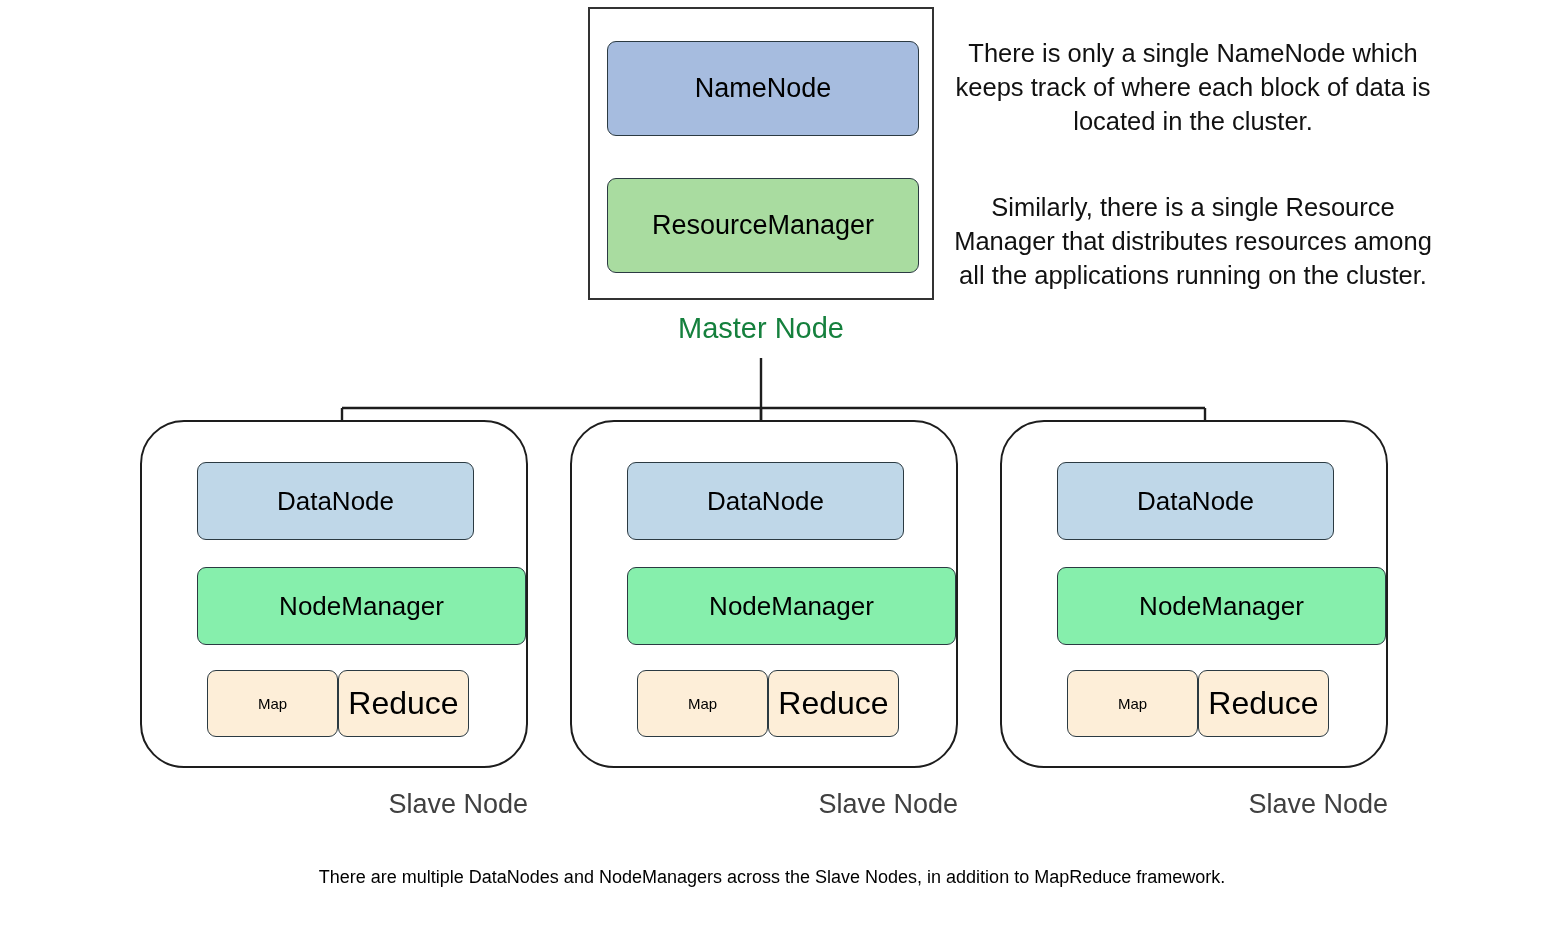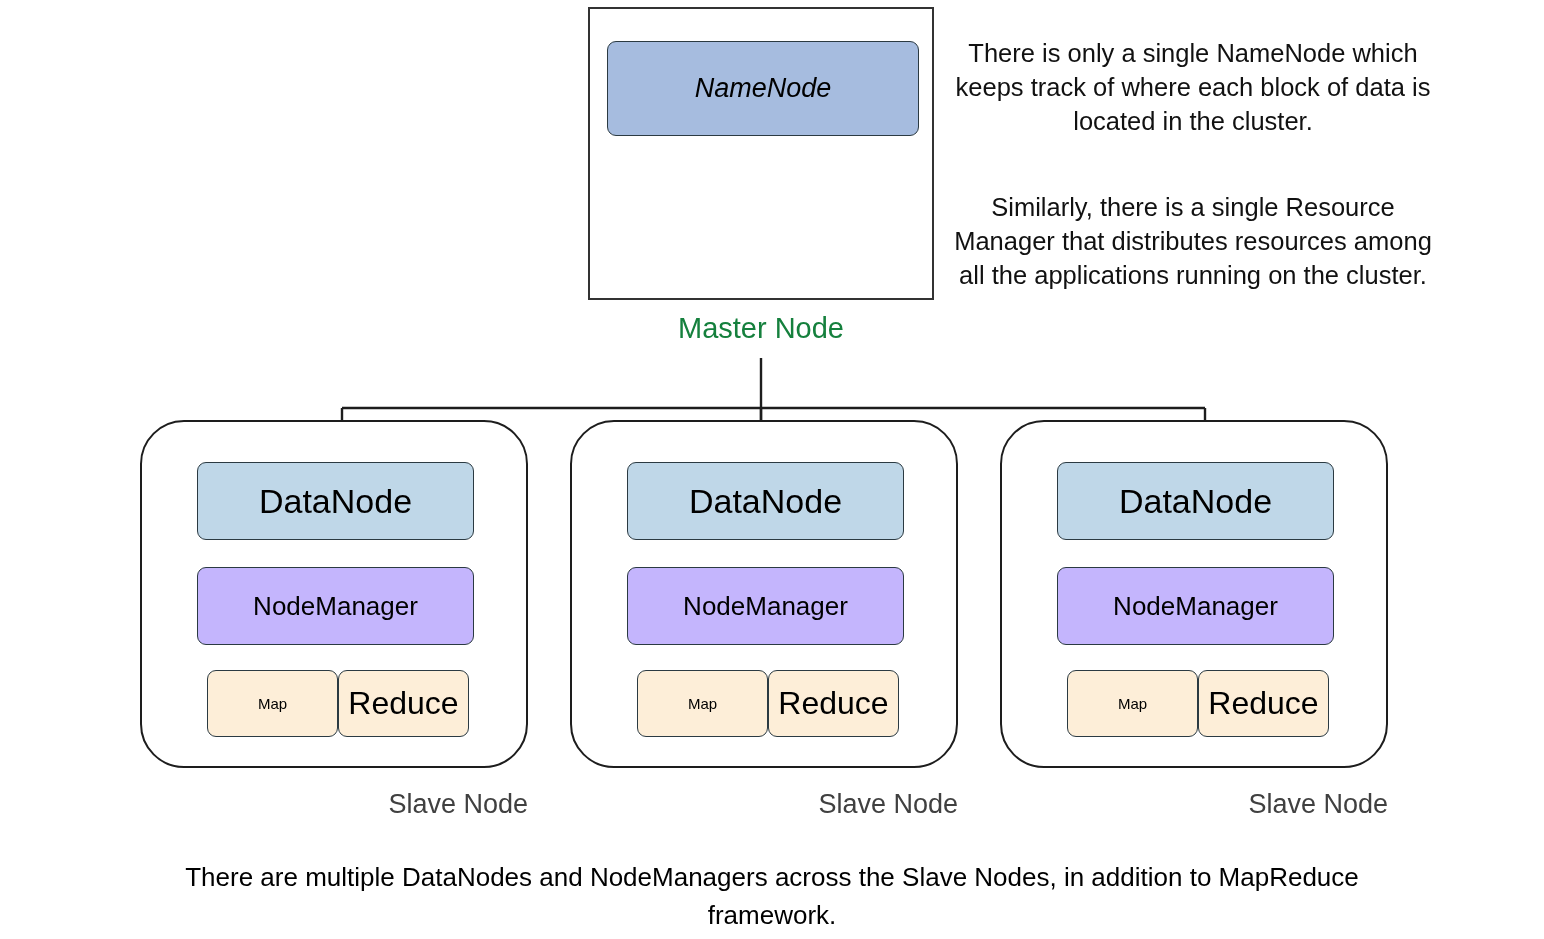--- a/index.html
+++ b/index.html
@@ -29,21 +29,20 @@
   
   .master-box {
     position: absolute;
     left: 588px;
     top: 7px;
     width: 346px;
     height: 293px;
     border: 2px solid #333333;
     background: #ffffff;
     box-sizing: border-box;
-    font-style: italic;
   }
   .master-label {
     position: absolute;
     left: 588px;
     top: 310px;
     width: 346px;
     text-align: center;
     font-size: 29px;
     line-height: 36px;
     color: #15803d;
@@ -126,28 +125,28 @@
   .slave-label-1 { left: 140px; }
   .slave-label-2 { left: 570px; }
   .slave-label-3 { left: 1000px; }
 
   .chip-datanode {
     left: 55px;
     top: 40px;
     width: 277px;
     height: 78px;
     background: #bfd7e8;
-    font-size: 34px;
+    font-size: 26px;
   }
   .chip-nodemanager {
     left: 55px;
     top: 145px;
-    width: 277px;
+    width: 329px;
     height: 78px;
-    background: #c4b5fd;
+    background: #86efac;
     font-size: 26px;
   }
   .chip-map {
     left: 65px;
     top: 248px;
     width: 131px;
     height: 67px;
     background: #fdeed8;
     font-size: 15px;
   }
@@ -160,21 +159,21 @@
     font-size: 32px;
   }
 
   
   .caption {
     position: absolute;
     left: 172px;
     top: 858px;
     width: 1200px;
     text-align: center;
-    font-size: 26px;
+    font-size: 18px;
     line-height: 38px;
     color: #000000;
   }
 </style>
 </head>
 <body>
 
 <svg id="connectors" viewBox="0 0 1544 939" width="1544" height="939" aria-hidden="true">
 
   <line x1="761" y1="358" x2="761" y2="432" stroke="#1d1d1d" stroke-width="2.4"></line>
@@ -185,20 +184,23 @@
 
   <line x1="761" y1="408" x2="761" y2="457" stroke="#1d1d1d" stroke-width="2.4"></line>
 
   <line x1="1205" y1="408" x2="1205" y2="457" stroke="#1d1d1d" stroke-width="2.4"></line>
 </svg>
 
 <div class="master-box">
   <div class="chip chip-namenode">
     <span>NameNode</span>
   </div>
+  <div class="chip chip-resourcemanager">
+    <span>ResourceManager</span>
+  </div>
 </div>
 <div class="master-label">Master Node</div>
 
 <div class="note note-namenode">There is only a single NameNode which keeps track of where each block of data is located in the cluster.</div>
 <div class="note note-resourcemanager">Similarly, there is a single Resource Manager that distributes resources among all the applications running on the cluster.</div>
 
 <div class="slave slave-1">
   <div class="chip chip-datanode">
     <span>DataNode</span>
   </div>

